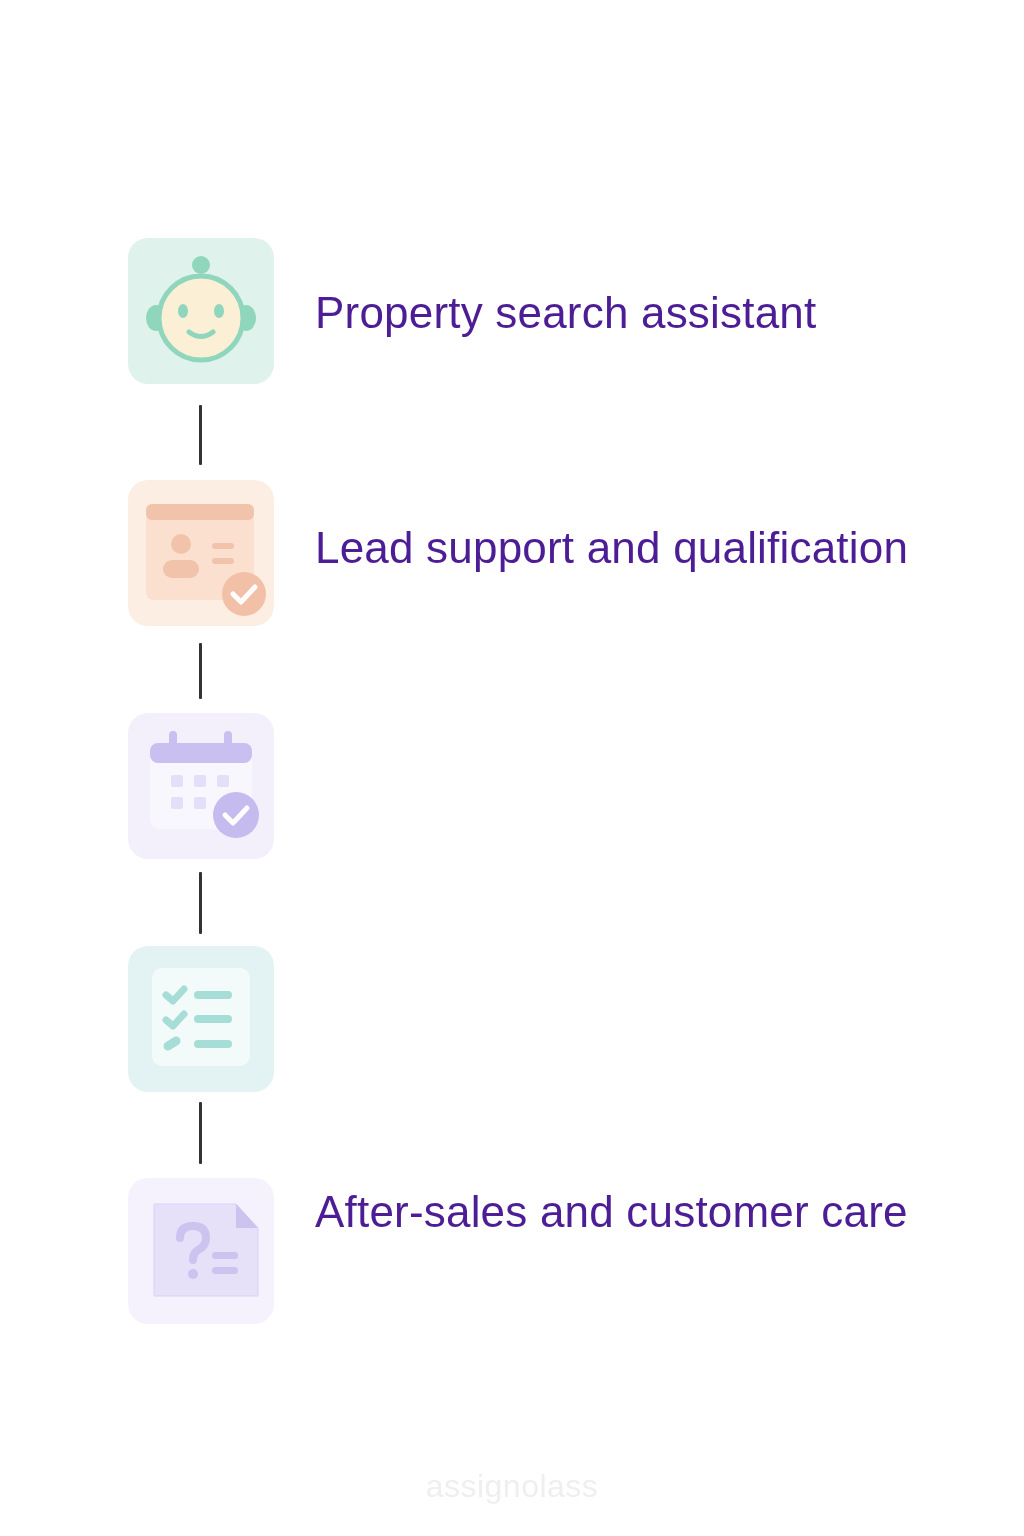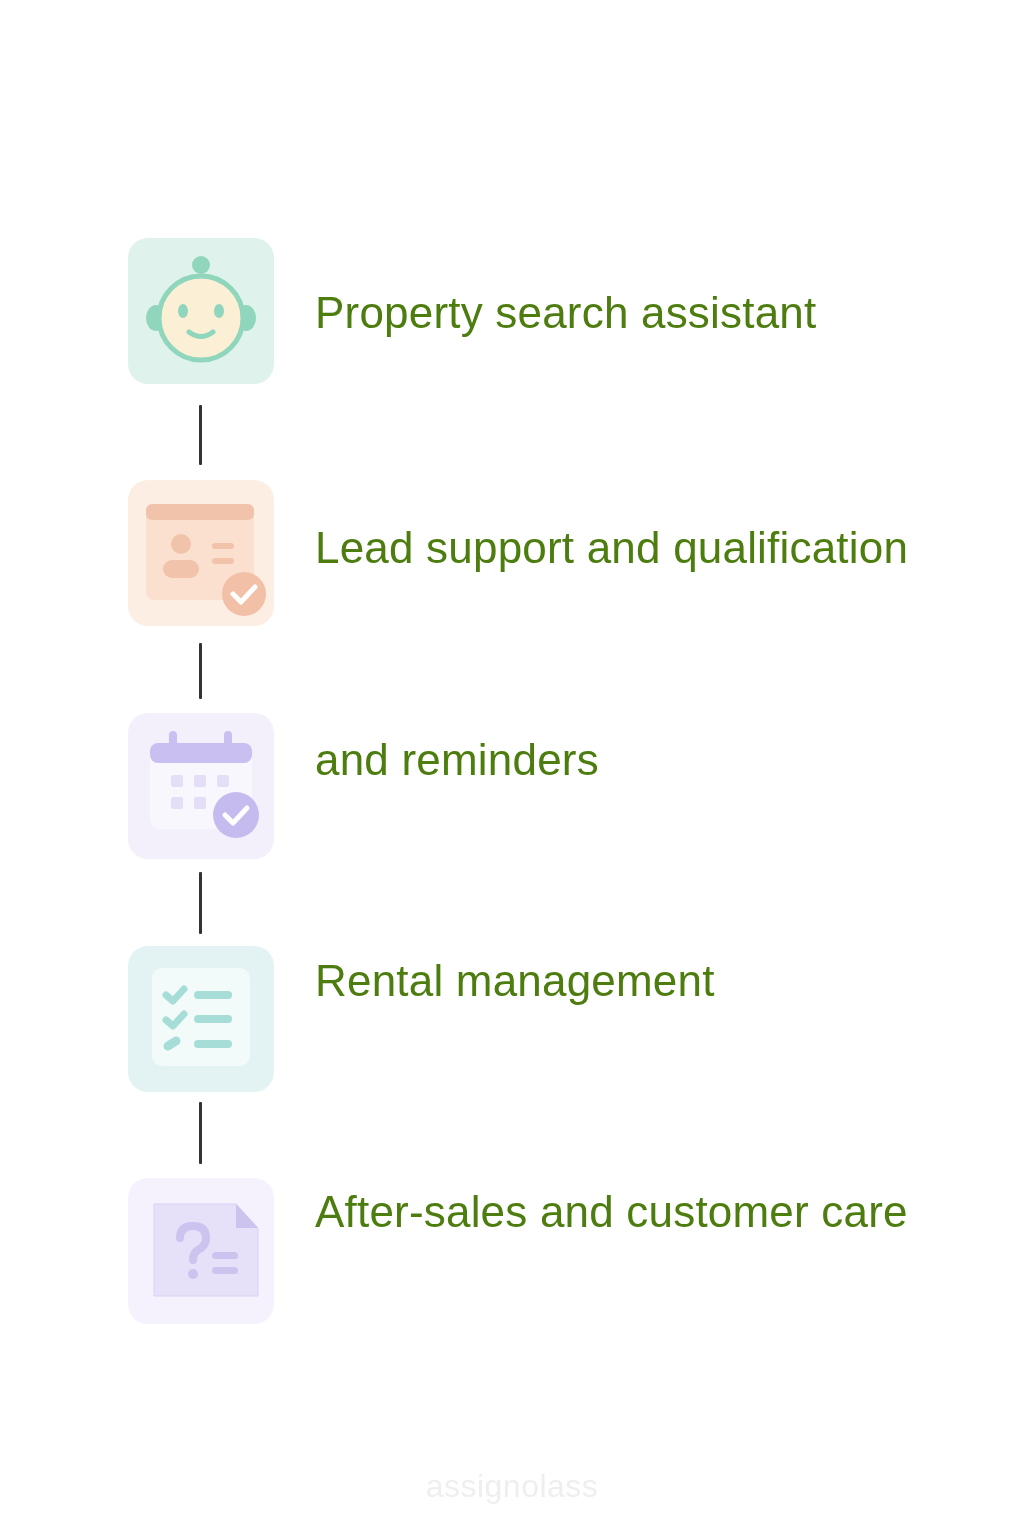--- a/index.html
+++ b/index.html
@@ -11,21 +11,21 @@
   .tile {
     position: absolute; left: 128px; width: 146px; height: 146px;
     border-radius: 20px;
   }
   .tile svg { position: absolute; left: 0; top: 0; width: 146px; height: 146px; }
   .connector {
     position: absolute; left: 199px; width: 3px; background: #333333;
     border-radius: 1px;
   }
   .label {
-    position: absolute; left: 315px; color: #4d7c0f;
+    position: absolute; left: 315px; color: #4c1d95;
     font-size: 44px; font-weight: 500; line-height: 53px;
     letter-spacing: 0.2px;
   }
   .watermark {
     position: absolute; left: 0; right: 0; top: 1468px; text-align: center;
     font-size: 32px; color: #efefef; letter-spacing: 0.5px;
   }
 </style>
 </head>
 <body>
@@ -72,37 +72,35 @@
     <rect x="43" y="62" width="12" height="12" rx="2" fill="#e4def8"></rect>
     <rect x="66" y="62" width="12" height="12" rx="2" fill="#e4def8"></rect>
     <rect x="89" y="62" width="12" height="12" rx="2" fill="#e4def8"></rect>
     <rect x="43" y="84" width="12" height="12" rx="2" fill="#e4def8"></rect>
     <rect x="66" y="84" width="12" height="12" rx="2" fill="#e4def8"></rect>
     <circle cx="108" cy="102" r="23" fill="#c5bbee"></circle>
     <path d="M97 102 L105 110 L119 95" stroke="#fff" stroke-width="5" fill="none" stroke-linecap="round" stroke-linejoin="round"></path>
   </svg>
 </div>
 <div class="label" style="top:733px;">
-  <div>and reminders</div>
 </div>
 <div class="connector" style="top:872px;height:62px;"></div>
 
 <div class="tile" style="top:946px;background:#e3f3f3;">
   <svg viewBox="0 0 146 146">
     <rect x="24" y="22" width="98" height="98" rx="10" fill="#f3fafa"></rect>
     <path d="M38 49 L45 55 L56 43" stroke="#a6ddd6" stroke-width="7" fill="none" stroke-linecap="round" stroke-linejoin="round"></path>
     <path d="M38 74 L45 80 L56 68" stroke="#a6ddd6" stroke-width="7" fill="none" stroke-linecap="round" stroke-linejoin="round"></path>
     <path d="M40 100 L48 95" stroke="#a6ddd6" stroke-width="9" fill="none" stroke-linecap="round"></path>
     <rect x="66" y="45" width="38" height="8" rx="4" fill="#a6ddd6"></rect>
     <rect x="66" y="69" width="38" height="8" rx="4" fill="#a6ddd6"></rect>
     <rect x="66" y="94" width="38" height="8" rx="4" fill="#a6ddd6"></rect>
   </svg>
 </div>
 <div class="label" style="top:954px;">
-  <div>Rental management</div>
 </div>
 <div class="connector" style="top:1102px;height:62px;"></div>
 
 <div class="tile" style="top:1178px;background:#f5f2fd;">
   <svg viewBox="0 0 146 146">
     <path d="M26 26 L108 26 L130 50 L130 118 L26 118 Z" fill="#e6e0f8" stroke="#d9d1f5" stroke-width="1"></path>
     <path d="M108 26 L108 50 L130 50 Z" fill="#cdc3ef"></path>
     <path d="M52 60 Q52 48 65 48 Q78 48 78 60 Q78 68 70 72 Q65 75 65 82" stroke="#cdc3ef" stroke-width="8" fill="none" stroke-linecap="round"></path>
     <circle cx="65" cy="96" r="5" fill="#cdc3ef"></circle>
     <rect x="84" y="74" width="26" height="7" rx="3.5" fill="#cdc3ef"></rect>

